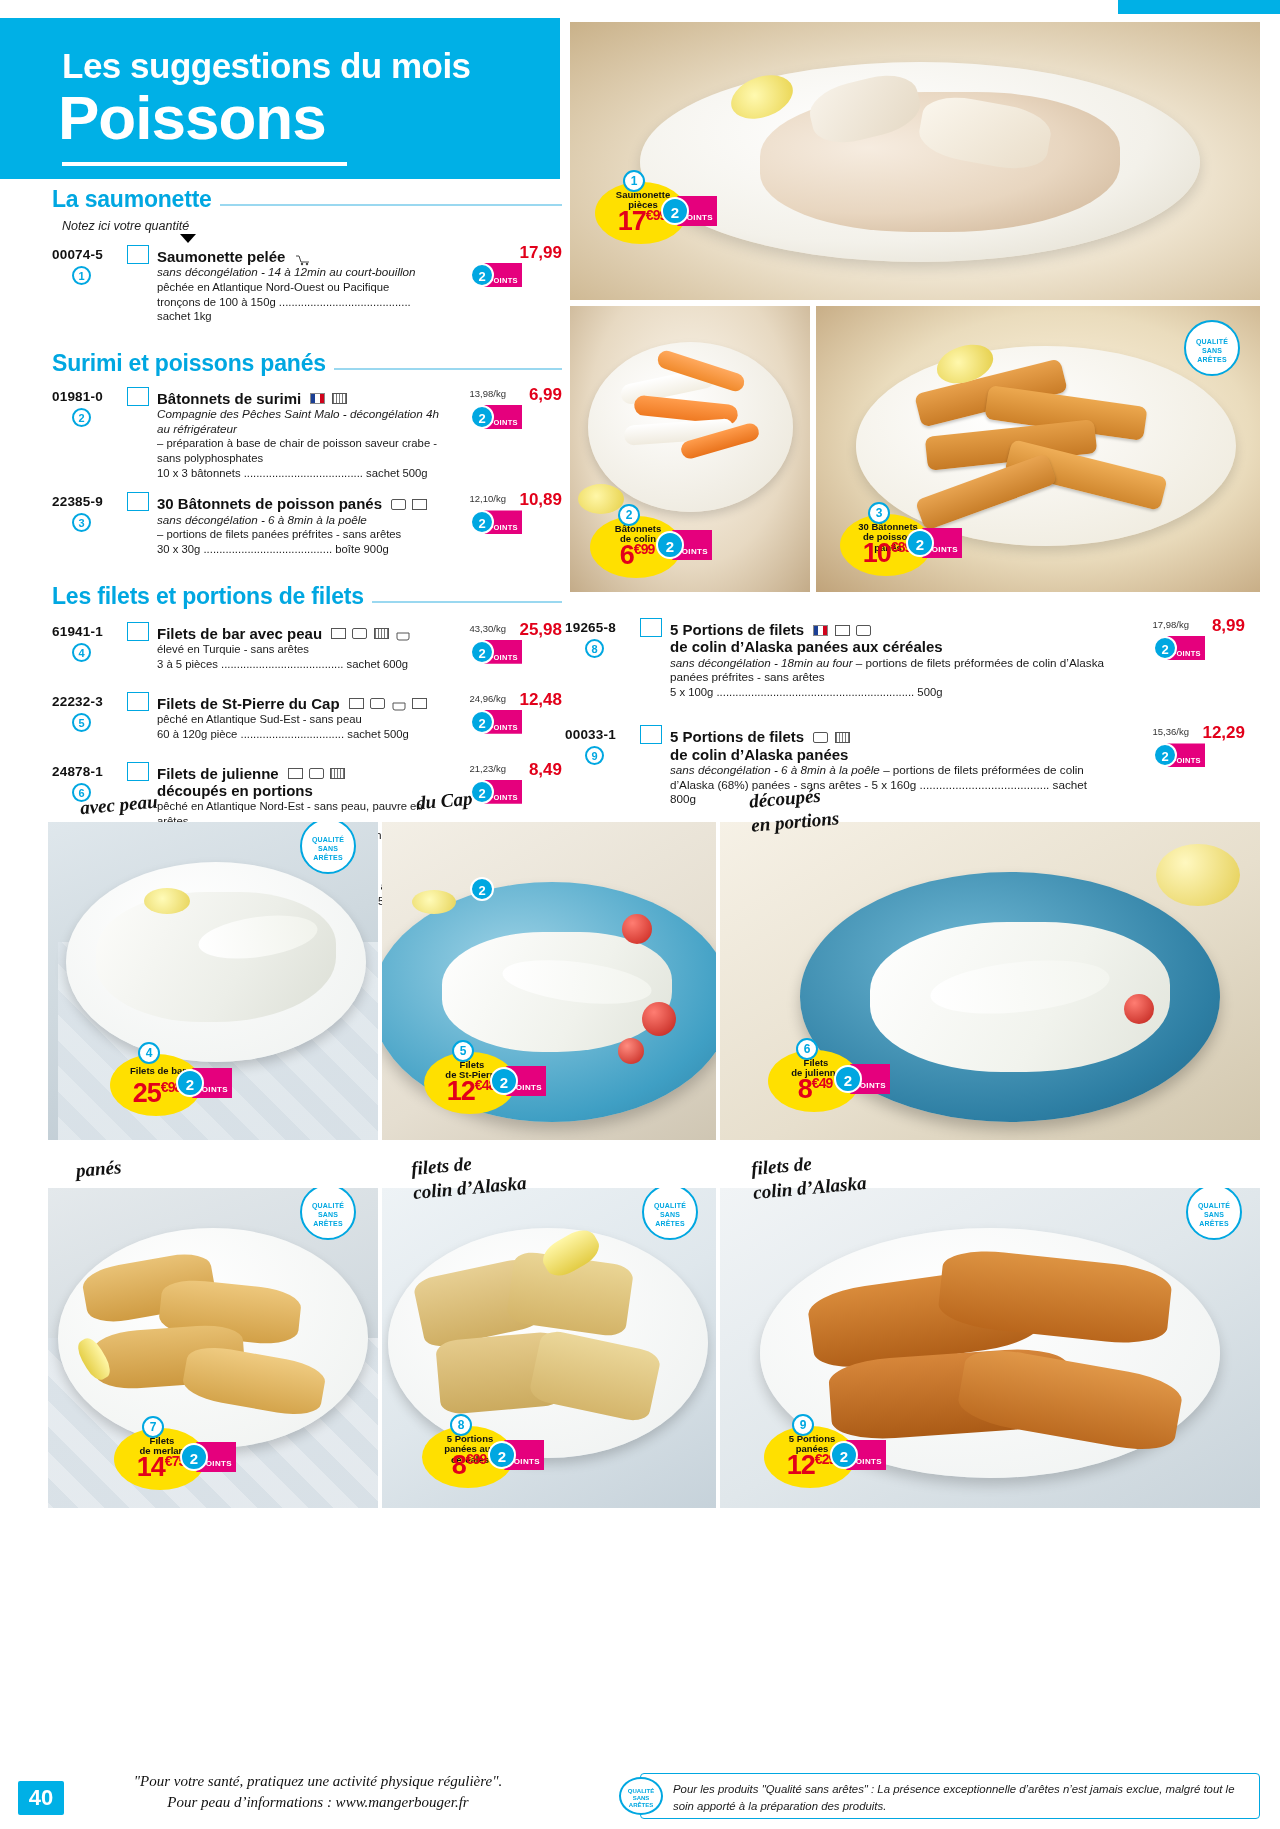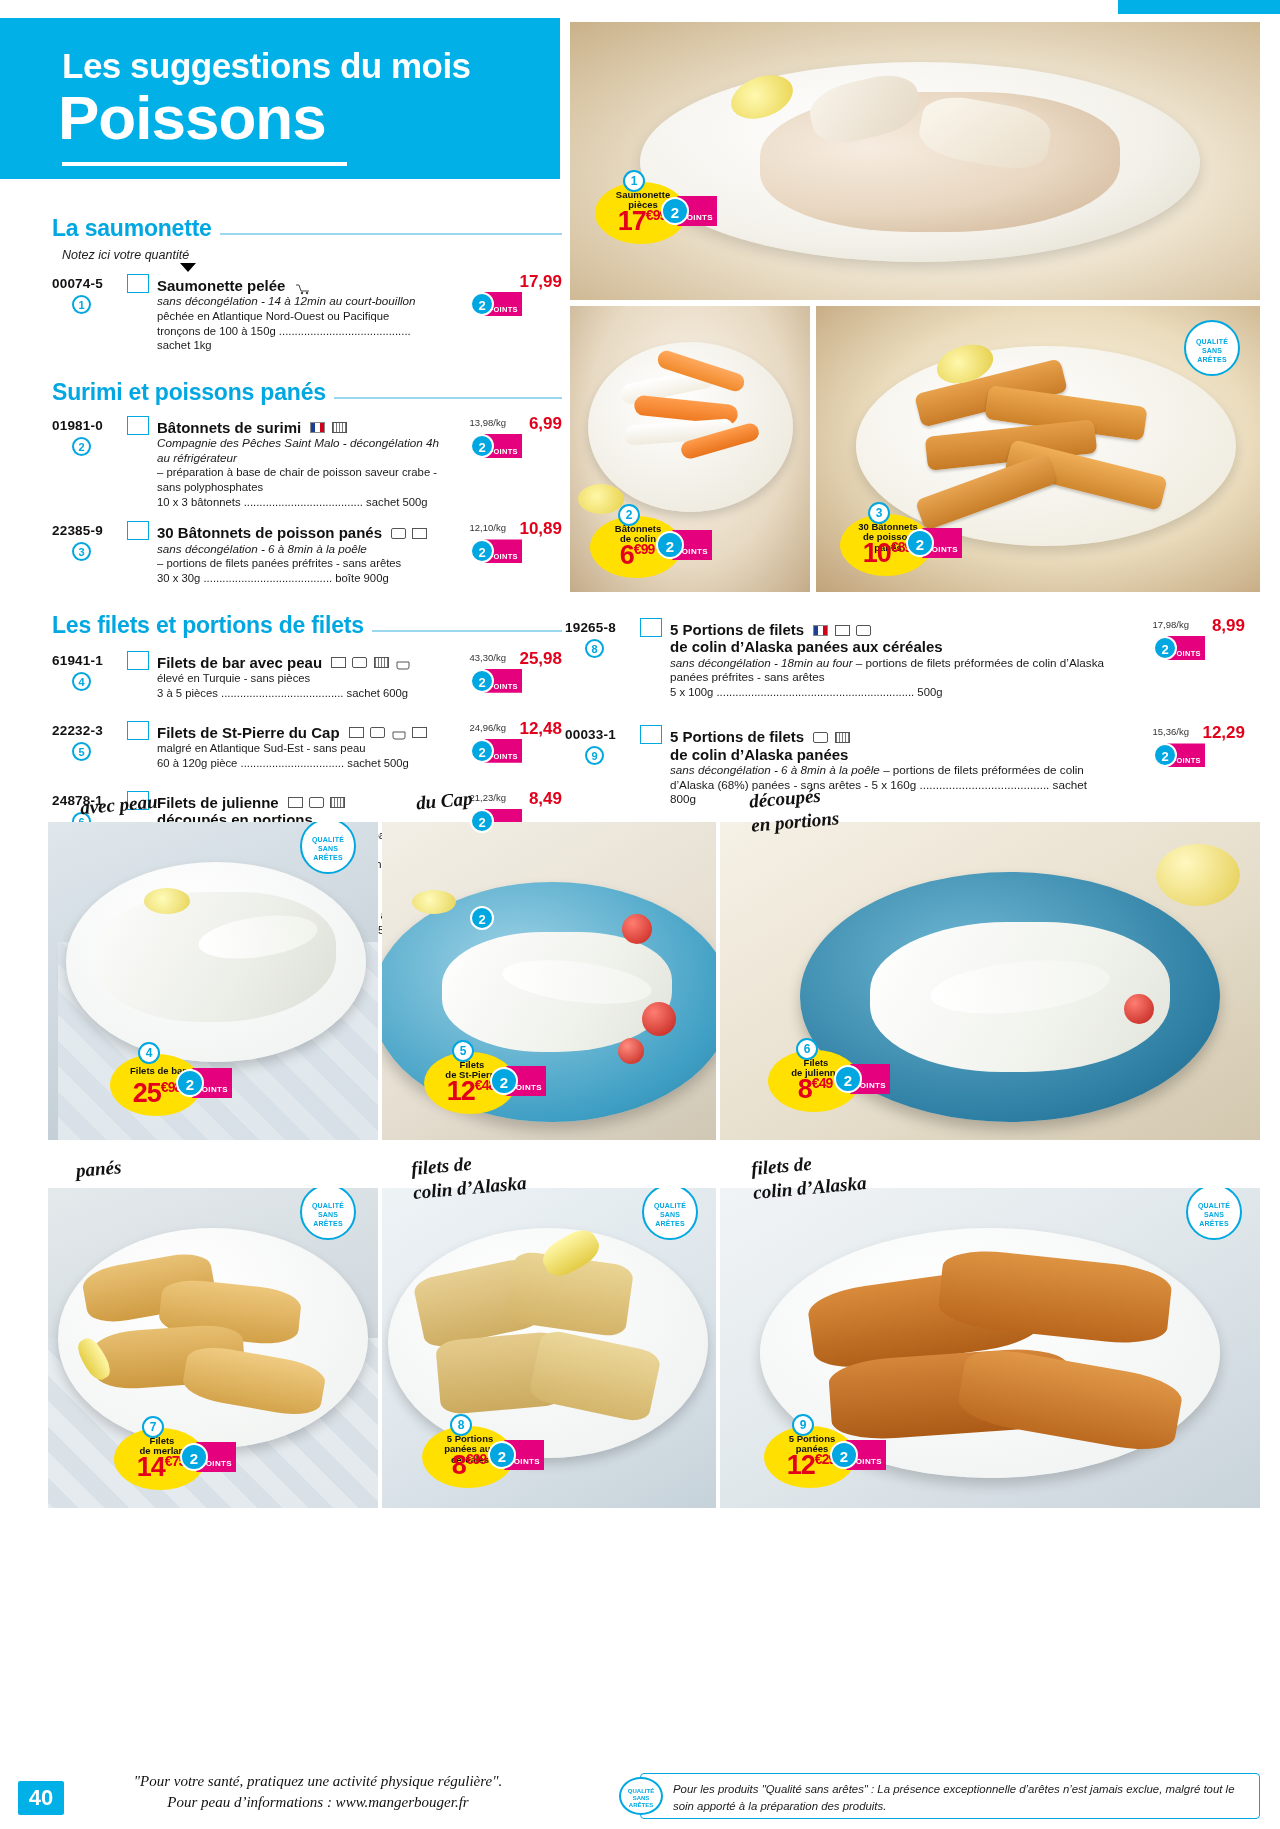--- a/index.html
+++ b/index.html
@@ -25,21 +25,21 @@
   }
   .hdr .rule {
     position:absolute; left:62px; top:144px; width:285px; height:4px; background:#fff;
   }
   .topbar { position:absolute; left:1118px; top:0; width:162px; height:14px; background:#00b0e6;}
   .topbar2 { position:absolute; left:0; top:0; width:1118px; height:14px; background:#fff;}
   .smalldash { position:absolute; left:30px; top:20px; width:14px; height:2px; background:#9fd9ef;}
 
   
   .lcol { position:absolute; left:52px; top:186px; width:510px; }
-  .sect-wrap { position:relative; margin-bottom:6px;margin-top:29px; }
+  .sect-wrap { position:relative; margin-bottom:6px; }
   .sect-wrap .underline {
     position:absolute; left:0; right:0; top:18px; height:2px; background:#9ad8f0;
   }
   .sect-wrap h2 { position:relative; display:inline-block; background:#fff; padding-right:8px;
     margin:0; color:#00a7e1; font-size:23px; font-weight:bold; letter-spacing:-0.2px; }
 
   .note {
     font-style:italic; font-size:12.5px; color:#222; margin:4px 0 0 10px;
     position:relative;
   }
@@ -310,21 +310,21 @@
           <span class="ic"></span>
           <span class="ic pan"></span>
           <span class="ic grid"></span>
           <span class="ic cart">
             <svg width="16" height="12" viewBox="0 0 16 12">
                 <path d="M2 3h12v5a2 2 0 0 1-2 2H4a2 2 0 0 1-2-2z" stroke="#555" fill="none" stroke-width="1"></path>
               </svg>
           </span>
         </span>
       </div>
-      <div class="pdesc">élevé en Turquie - sans pièces</div>
+      <div class="pdesc">élevé en Turquie - sans arêtes</div>
       <div class="pdesc">3 à 5 pièces ....................................... sachet 600g</div>
     </div>
     <div class="priceblk">
       <div class="perkg">43,30/kg</div>
       <div class="price">25,98</div>
       <div class="pts">
         <div class="ptsflag">
           <div class="pink">POINTS</div>
           <div class="circ">2</div>
         </div>
@@ -343,21 +343,21 @@
           <span class="ic"></span>
           <span class="ic pan"></span>
           <span class="ic cart">
             <svg width="16" height="12" viewBox="0 0 16 12">
                 <path d="M2 3h12v5a2 2 0 0 1-2 2H4a2 2 0 0 1-2-2z" stroke="#555" fill="none" stroke-width="1"></path>
               </svg>
           </span>
           <span class="ic"></span>
         </span>
       </div>
-      <div class="pdesc">malgré en Atlantique Sud-Est - sans peau</div>
+      <div class="pdesc">pêché en Atlantique Sud-Est - sans peau</div>
       <div class="pdesc">60 à 120g pièce ................................. sachet 500g</div>
     </div>
     <div class="priceblk">
       <div class="perkg">24,96/kg</div>
       <div class="price">12,48</div>
       <div class="pts">
         <div class="ptsflag">
           <div class="pink">POINTS</div>
           <div class="circ">2</div>
         </div>

